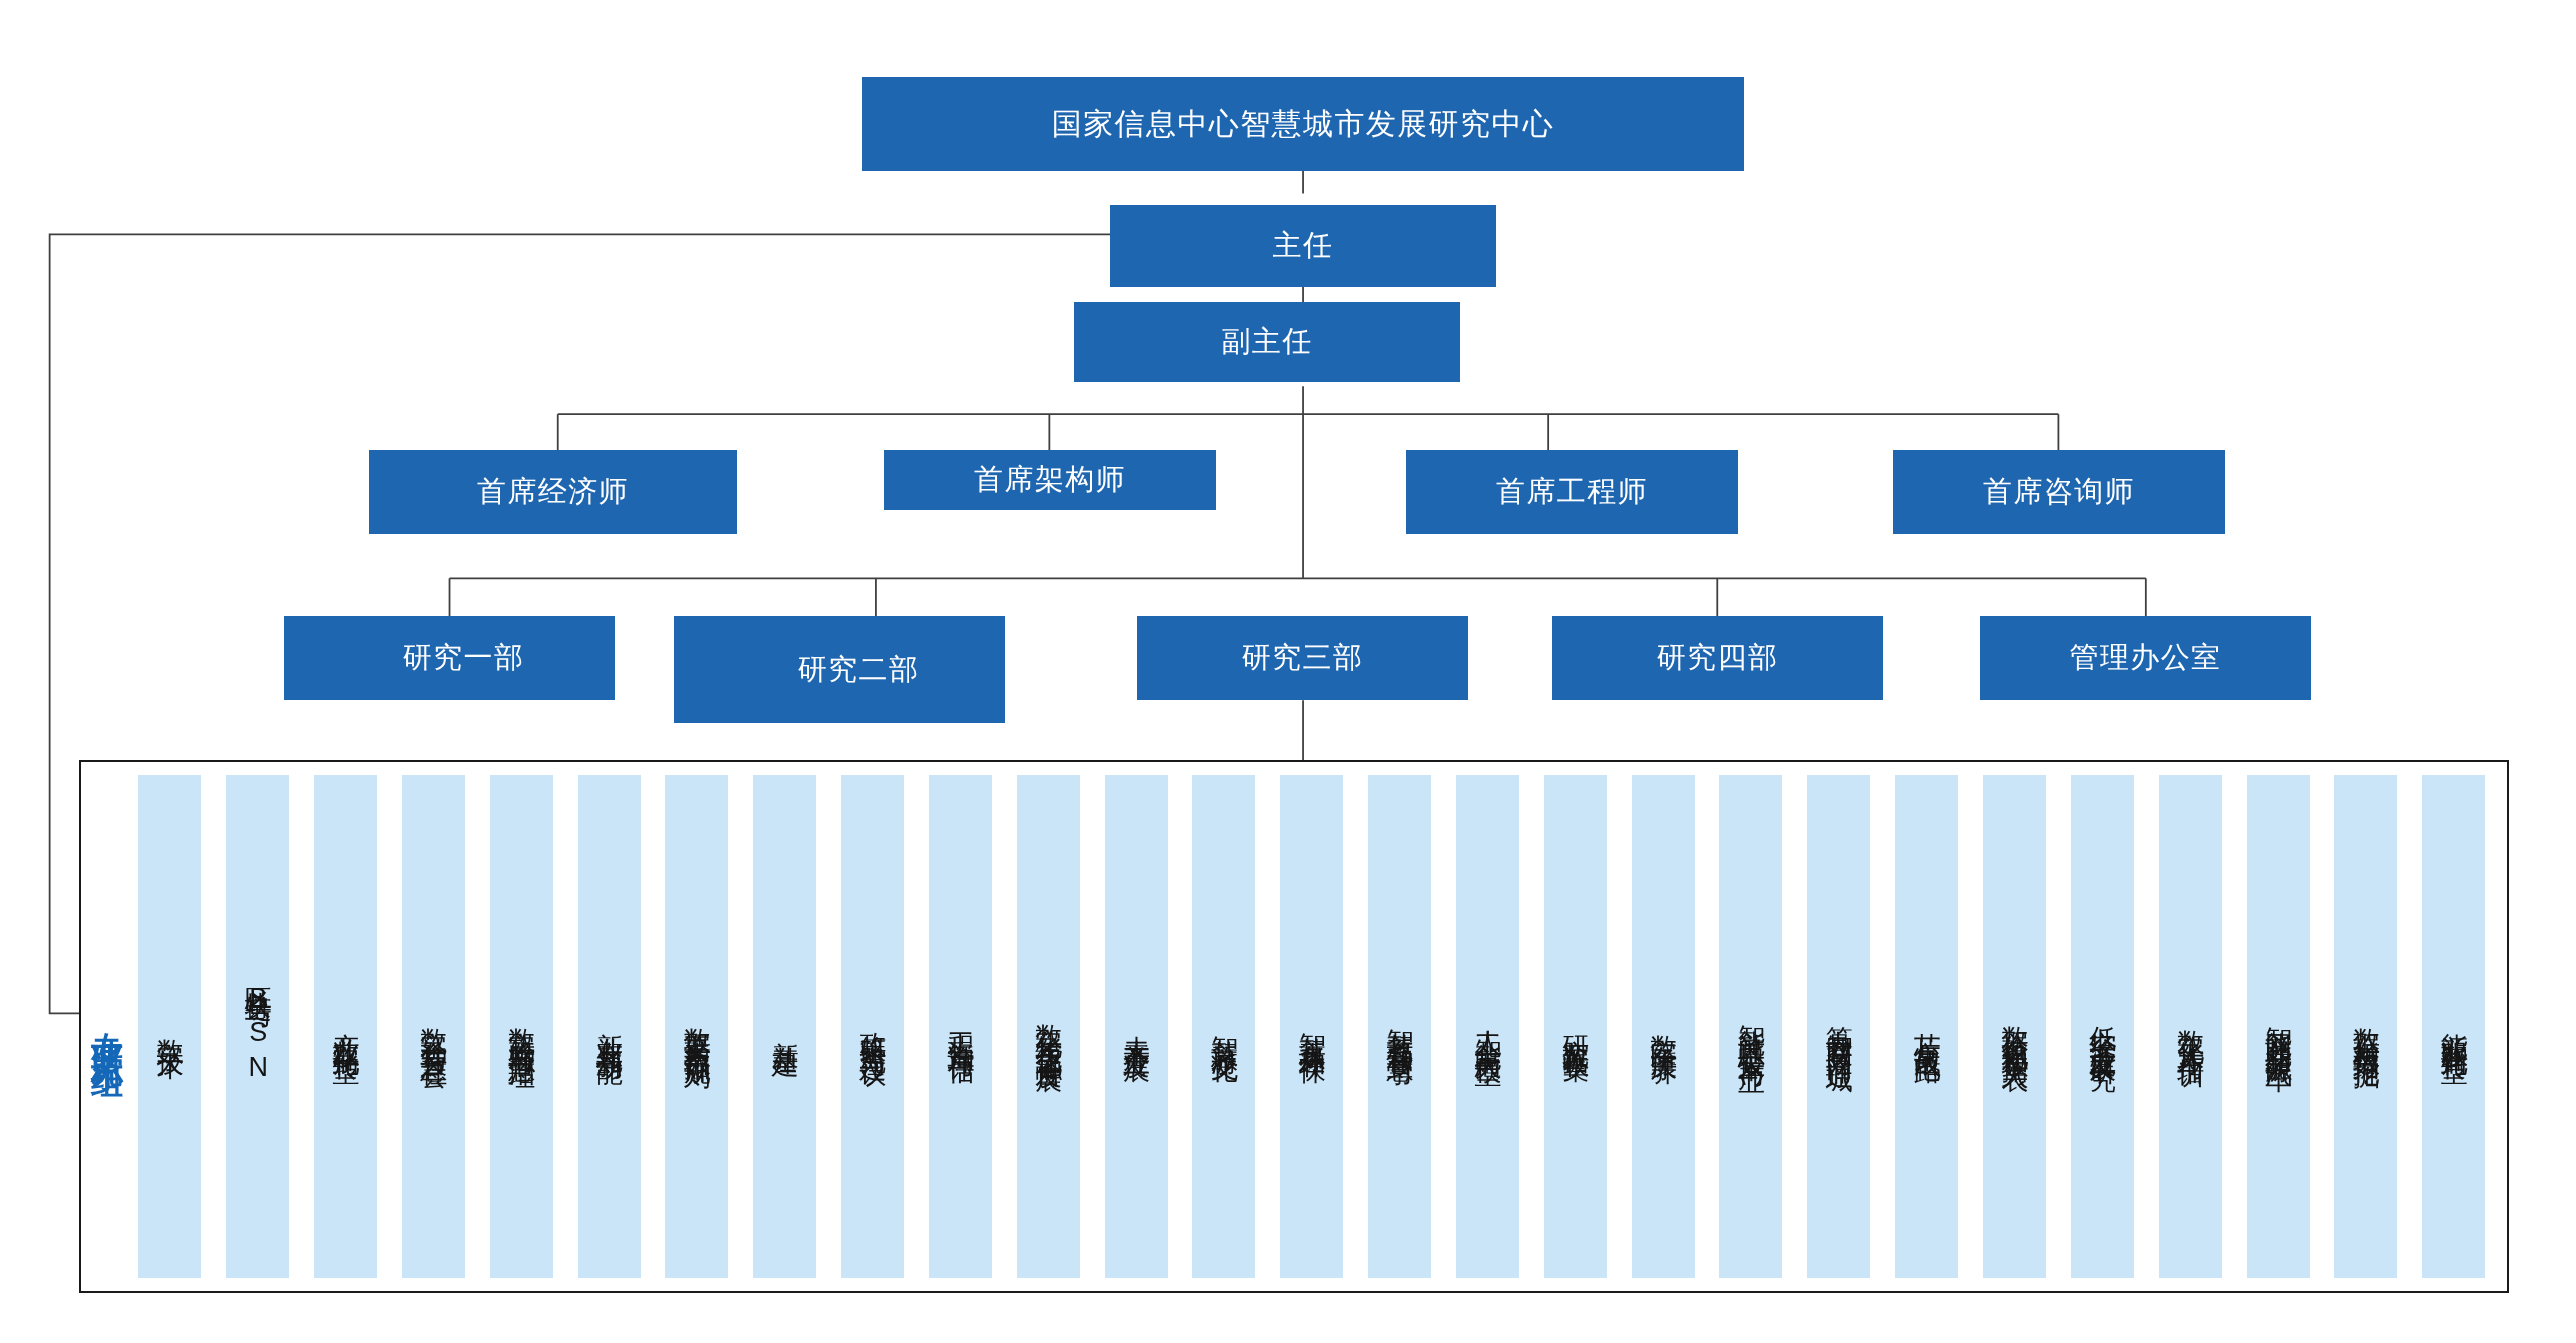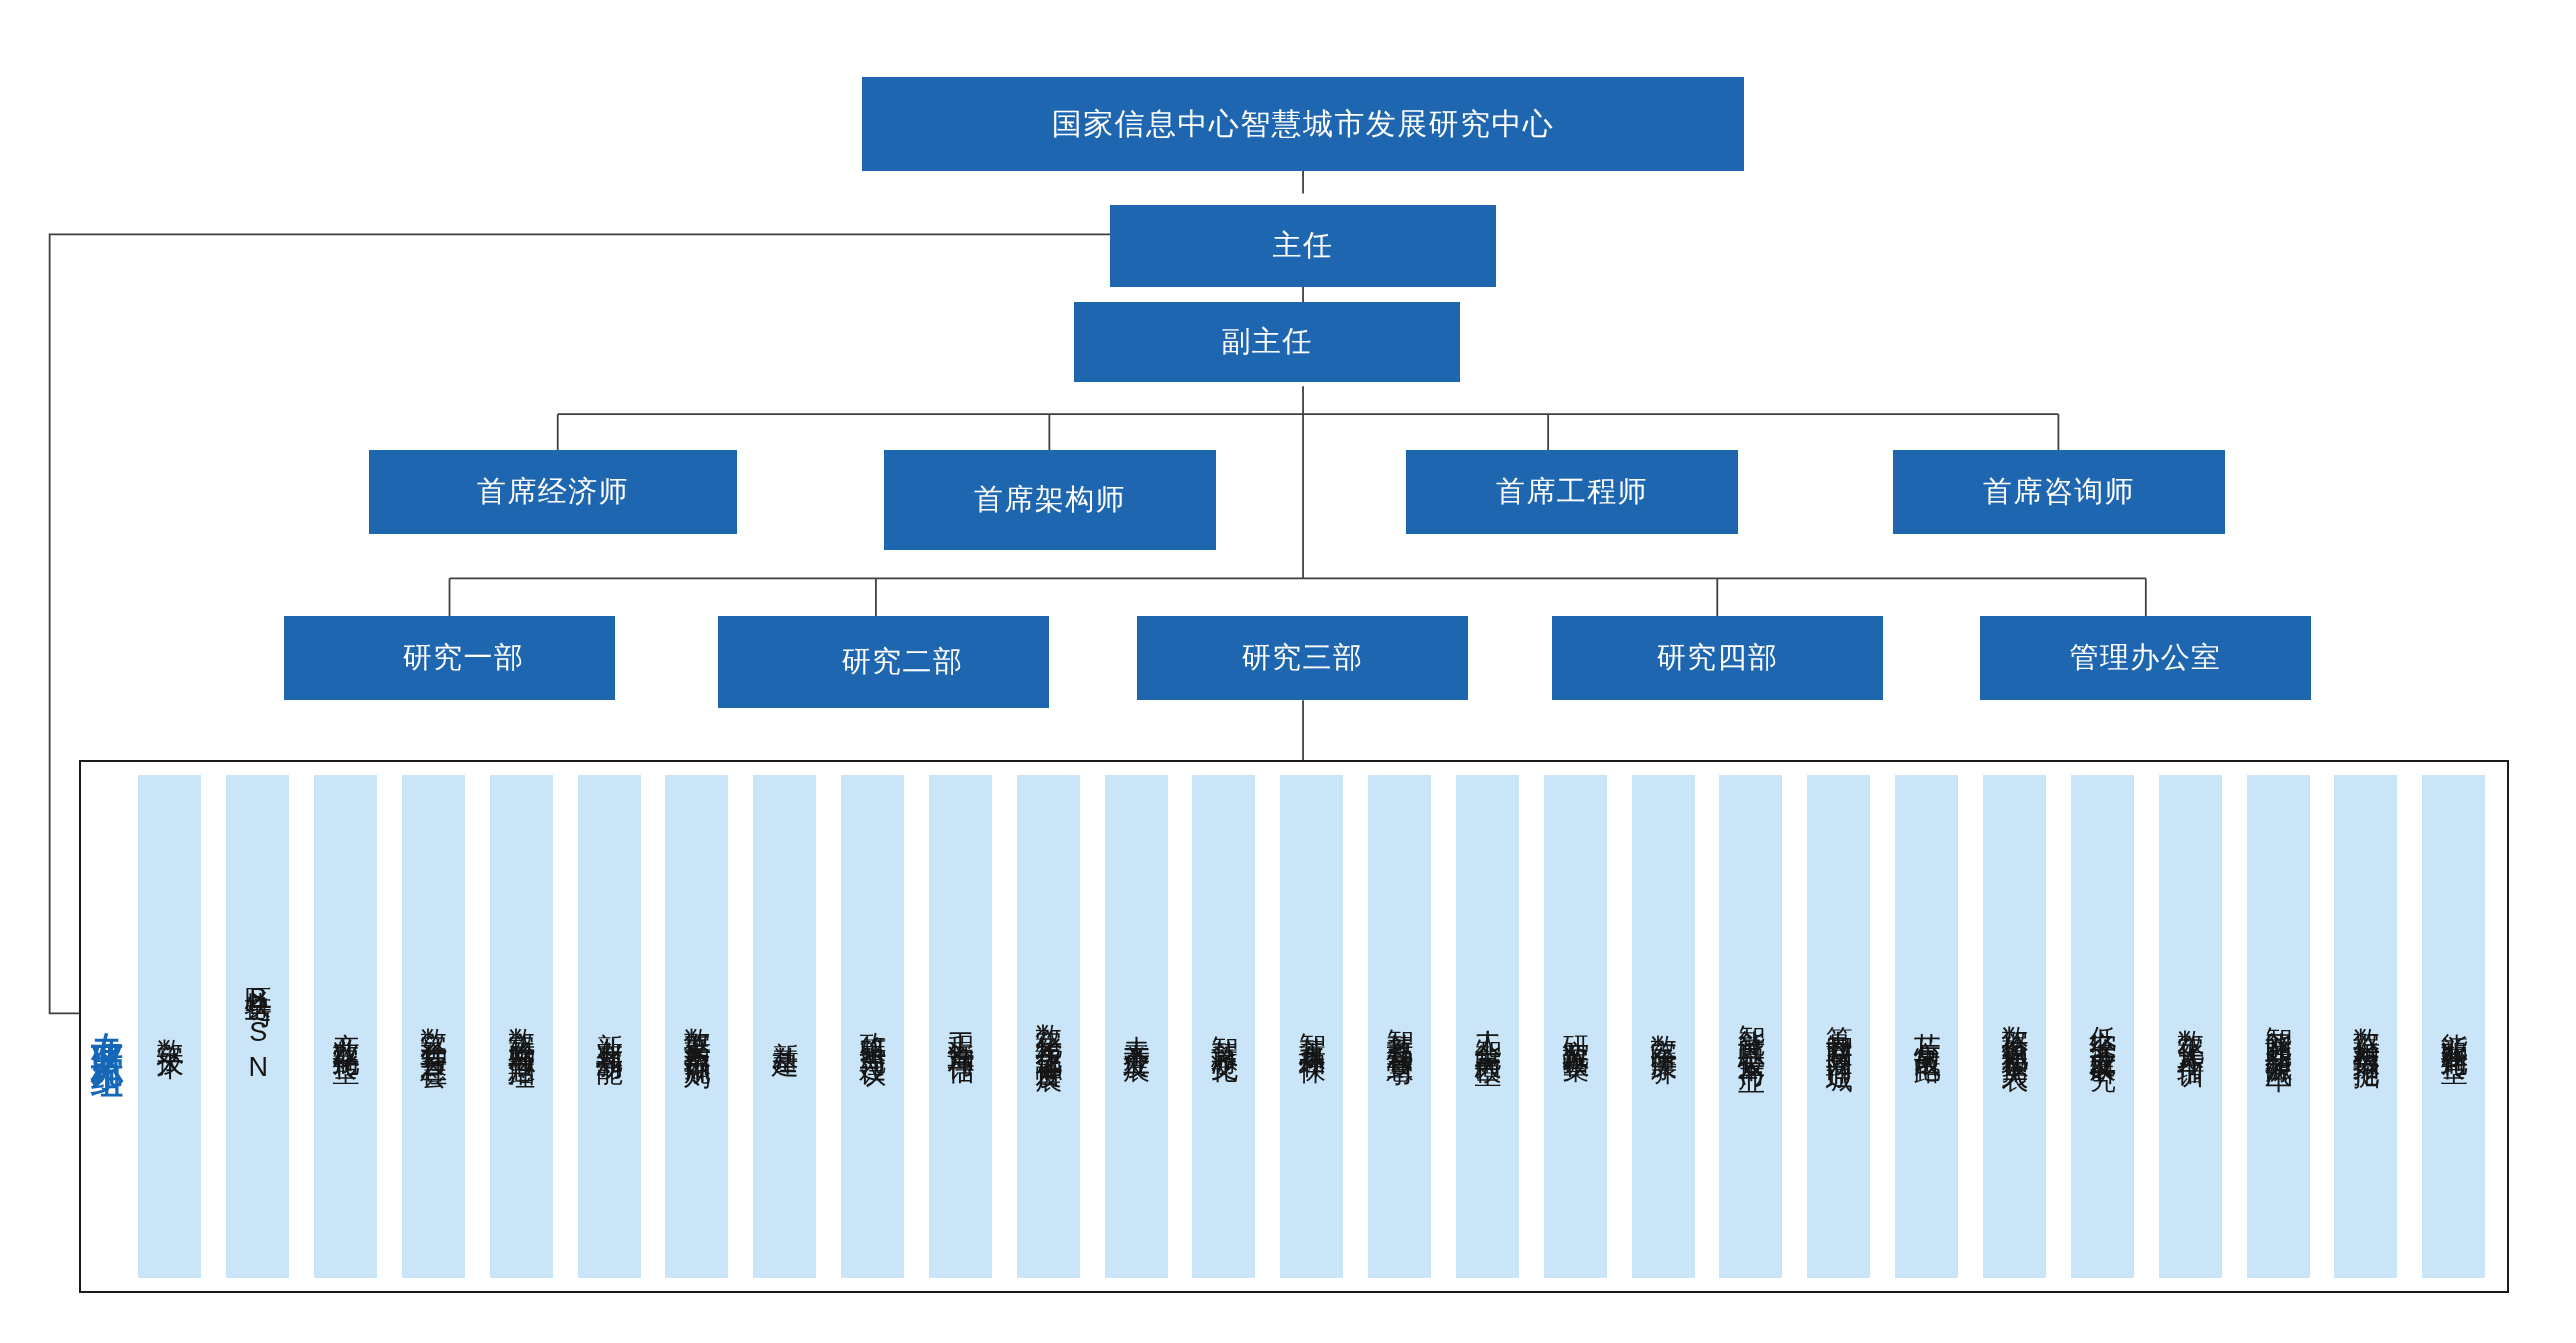--- a/index.html
+++ b/index.html
@@ -69,26 +69,26 @@
   </g>
 </svg>
 
 <div class="box root" style="left:862px;top:51px;width:882px;height:94px;">国家信息中心智慧城市发展研究中心</div>
 
 <div class="box" style="left:1110px;top:194px;width:386px;height:82px;margin-top:11px;">主任</div>
 
 <div class="box" style="left:1074px;top:302px;width:386px;height:80px;">副主任</div>
 
 <div class="box" style="left:369px;top:450px;width:368px;height:84px;">首席经济师</div>
-<div class="box" style="left:884px;top:450px;width:332px;height:100px;">首席架构师</div>
+<div class="box" style="left:884px;top:450px;width:332px;height:60px;">首席架构师</div>
 <div class="box" style="left:1382px;top:450px;width:332px;height:84px;margin-left:24px;">首席工程师</div>
 <div class="box" style="left:1893px;top:450px;width:332px;height:84px;">首席咨询师</div>
 
 <div class="box" style="left:284px;top:616px;width:331px;height:84px;padding-left:28px;">研究一部</div>
-<div class="box" style="left:718px;top:616px;width:331px;height:92px;padding-left:38px;">研究二部</div>
+<div class="box" style="left:674px;top:616px;width:331px;height:107px;padding-left:38px;">研究二部</div>
 <div class="box" style="left:1137px;top:616px;width:331px;height:84px;">研究三部</div>
 <div class="box" style="left:1552px;top:616px;width:331px;height:84px;font-family:Liberation Mono, monospace;">研究四部</div>
 <div class="box" style="left:1980px;top:616px;width:331px;height:84px;">管理办公室</div>
 
 <div class="panel">
   <div class="panel-label-wrap">
     <span class="panel-label">专业研究小组</span>
   </div>
   <div class="groups">
       <div class="col">

